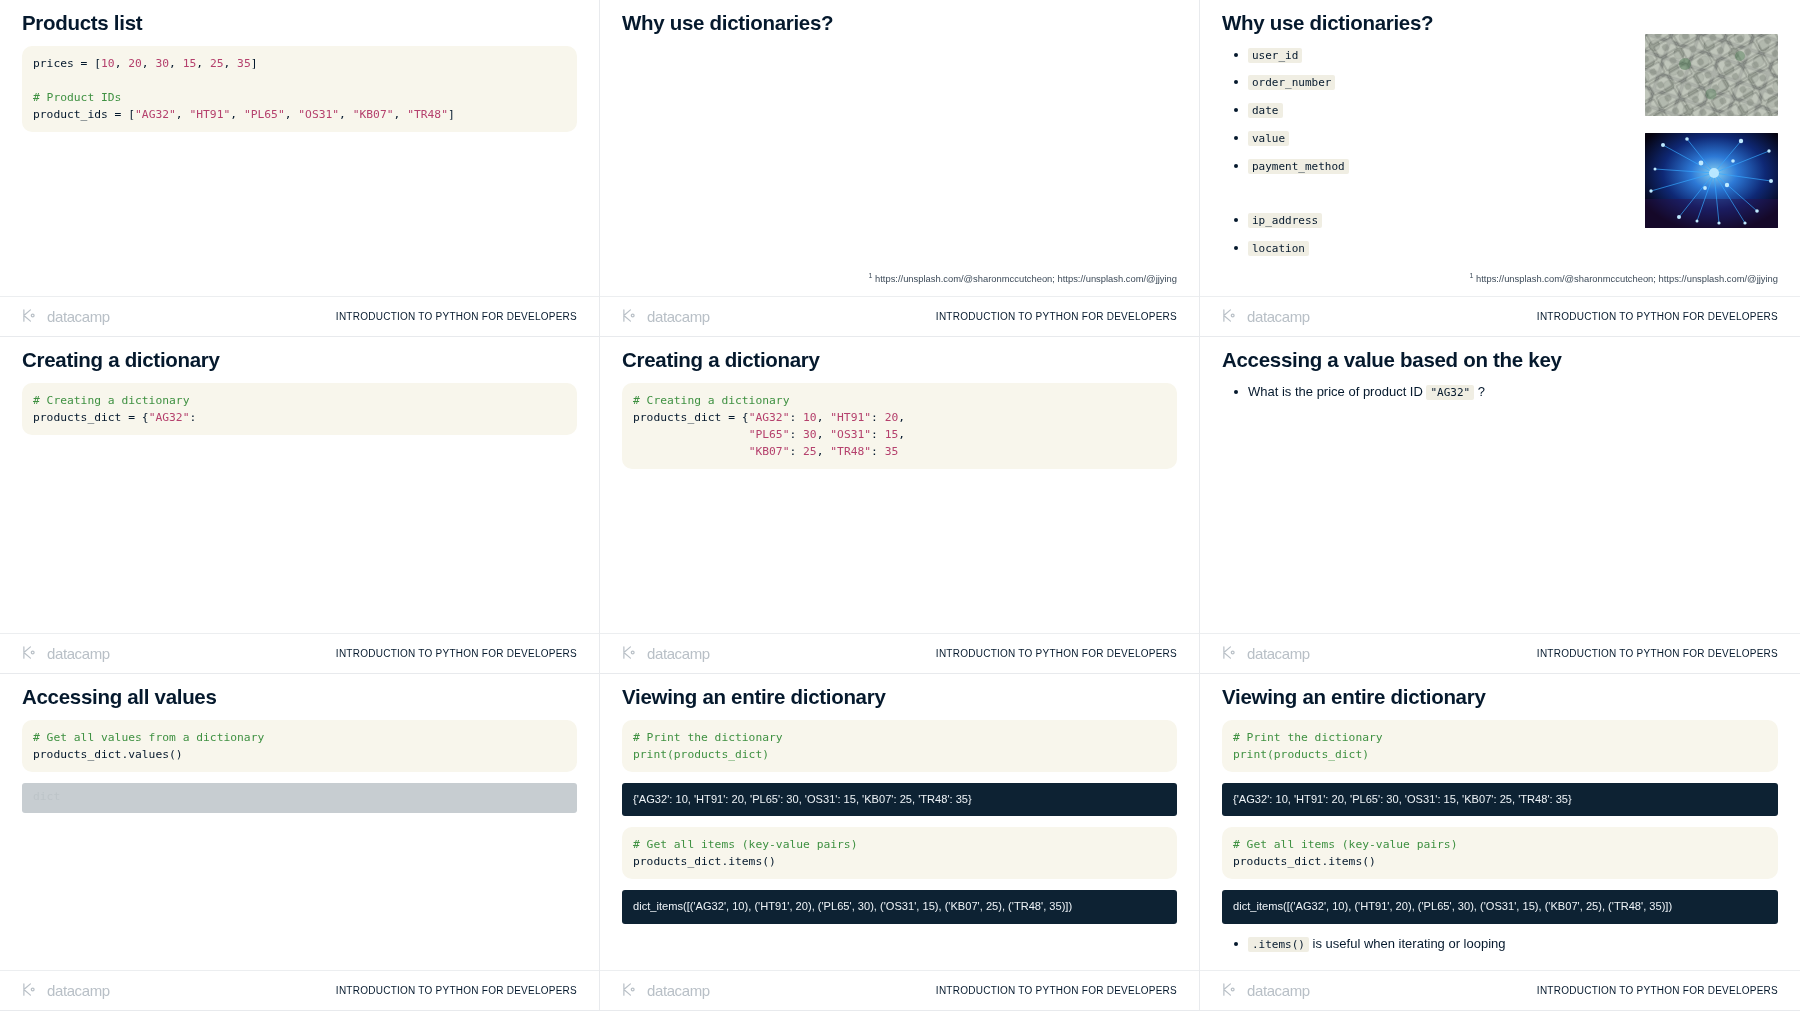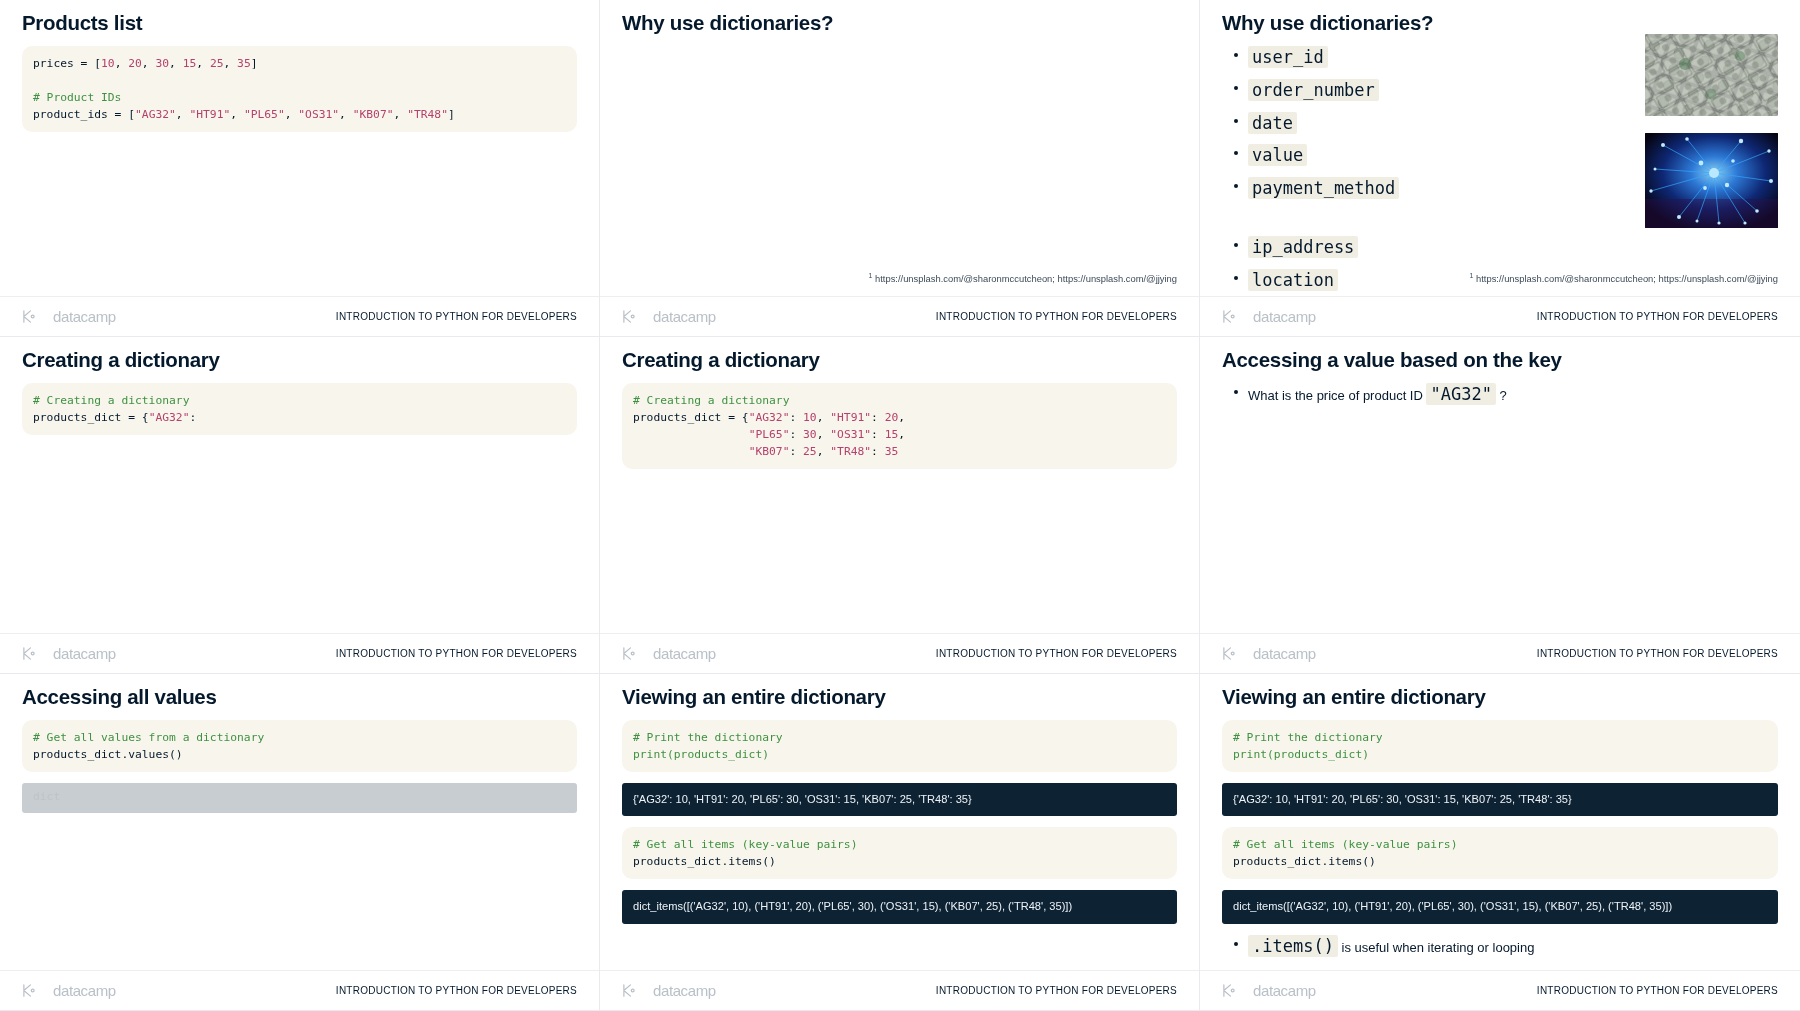--- a/index.html
+++ b/index.html
@@ -105,21 +105,21 @@
     content: "";
     position: absolute;
     left: 2px; top: 6px;
     width: 4px; height: 4px;
     border-radius: 50%;
     border: 1px solid #05192d;
     background: transparent;
   }
   code.inline {
     font-family: "DejaVu Sans Mono", monospace;
-    font-size: 17px;
+    font-size: 11px;
     background: #f0eee3;
     padding: 1px 4px;
     border-radius: 2px;
     color: #05192d;
   }
   .bold { font-weight: 700; }
   
   .img-stack {
     position: absolute;
     right: 22px; top: 34px;
@@ -143,21 +143,21 @@
   .footer {
     position: absolute;
     left: 0; right: 0; bottom: 0;
     height: 40px;
     display: flex;
     align-items: center;
     justify-content: space-between;
     padding: 0 22px;
     border-top: 1px solid #eceef0;
   }
-  .brand { display: flex; align-items: center; gap: 16px; }
+  .brand { display: flex; gap: 10px; }
   .brand-mark { display: block; }
   .brand-text {
     font-size: 15px;
     color: #b9c0c7;
     letter-spacing: -0.4px;
     font-weight: 400;
   }
   .course {
     font-size: 10px;
     font-weight: 400;

